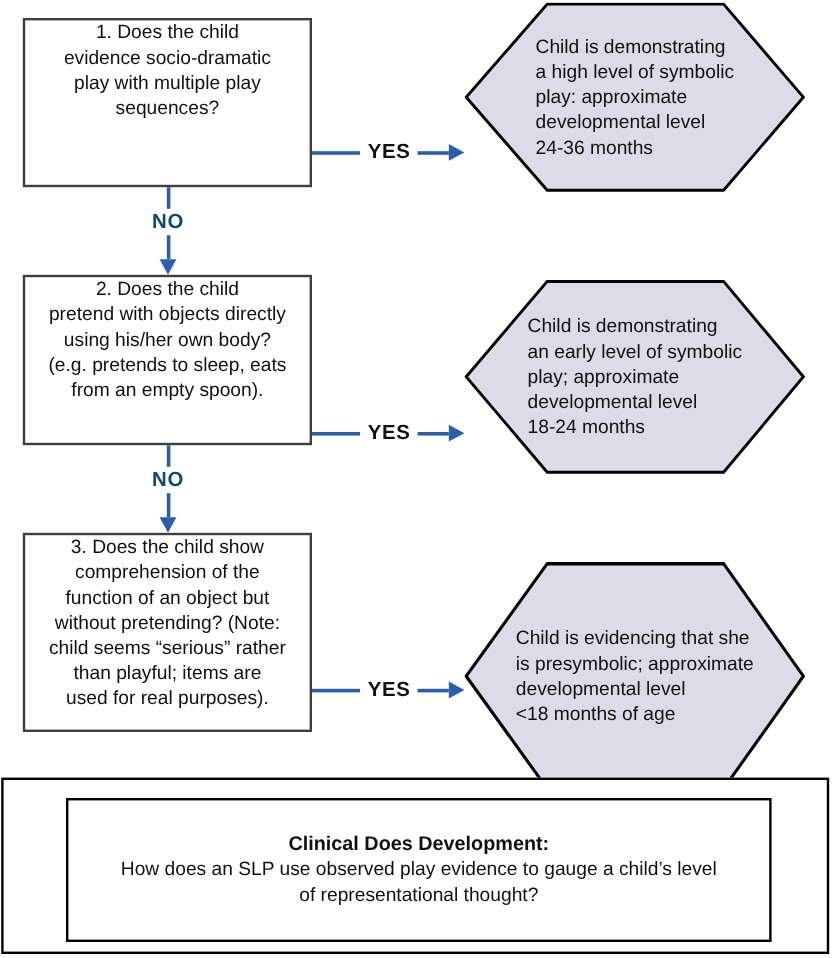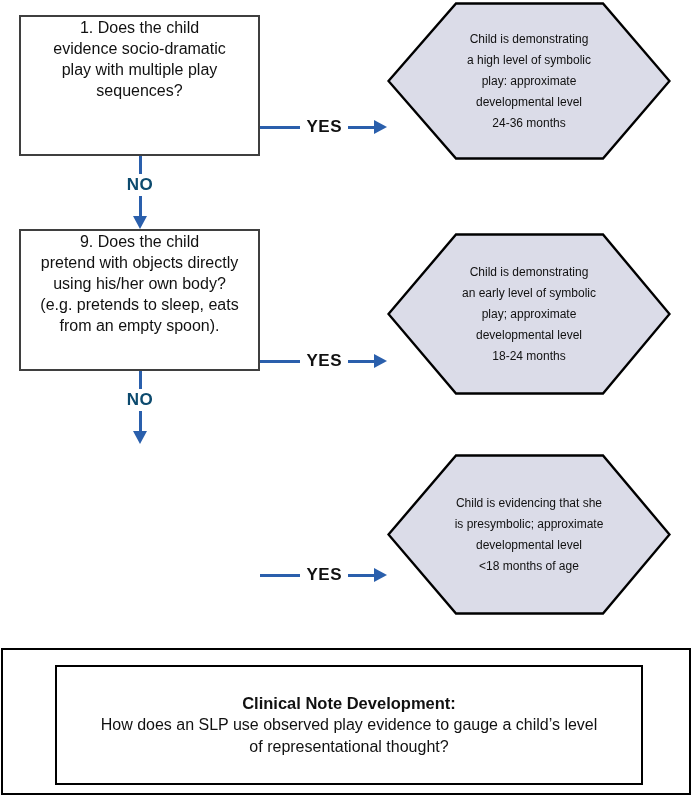--- a/index.html
+++ b/index.html
@@ -43,41 +43,41 @@
   .qbox2{top:229px;height:142px;}
   .qbox3{top:444px;height:166px;}
   
   .hex{
     position:absolute;
     left:387px;
     width:284px;
   }
   .hex1{top:2px;height:158px;}
   .hex2{top:233px;height:162px;}
-  .hex3{top:454px;height:161px;}
+  .hex3{top:468px;height:191px;}
   .hex svg{
     position:absolute;
     inset:0;
     width:100%;
     height:100%;
     display:block;
   }
   .hex polygon{
     fill:var(--hex-fill);
     stroke:var(--shape-border);
     stroke-width:2.4;
   }
   .hex .htext{
     position:absolute;
     inset:0;
     display:flex;
     align-items:center;
     justify-content:center;
-    text-align:center;
-    font-size:12px;
+    text-align:left;
+    font-size:16px;
     line-height:21px;
     white-space:pre-line;
   }
   
   .yes-arrow{
     position:absolute;
     left:260px;
     width:127px;
     height:22px;
     display:flex;
@@ -170,25 +170,34 @@
 
 <div class="canvas">
 
   <div class="qbox qbox1">
     <div class="qtext">1. Does the child
 evidence socio-dramatic
 play with multiple play
 sequences?</div>
   </div>
   <div class="qbox qbox2">
-    <div class="qtext">9. Does the child
+    <div class="qtext">2. Does the child
 pretend with objects directly
 using his/her own body?
 (e.g. pretends to sleep, eats
 from an empty spoon).</div>
+  </div>
+  <div class="qbox qbox3">
+    <div class="qtext">3. Does the child show
+comprehension of the
+function of an object but
+without pretending? (Note:
+child seems “serious” rather
+than playful; items are
+used for real purposes).</div>
   </div>
 
   <div class="yes-arrow yes1">
     <div class="hline hline-left"></div>
     <div class="yes-label">YES</div>
     <div class="hline hline-right"></div>
     <div class="ah-right"></div>
   </div>
   <div class="yes-arrow yes2">
     <div class="hline hline-left"></div>
@@ -241,19 +250,19 @@
       <polygon points="1.5,80 69,1.5 216,1.5 282.5,80 216,158.5 69,158.5"></polygon>
     </svg>
     <div class="htext">Child is evidencing that she
 is presymbolic; approximate
 developmental level
 &lt;18 months of age</div>
   </div>
 
   <div class="footer-outer">
     <div class="footer-inner">
-      <div class="footer-title">Clinical Note Development:</div>
+      <div class="footer-title">Clinical Does Development:</div>
       <div class="footer-body">How does an SLP use observed play evidence to gauge a child’s level
 of representational thought?</div>
     </div>
   </div>
 
 </div>
 
 </body></html>

